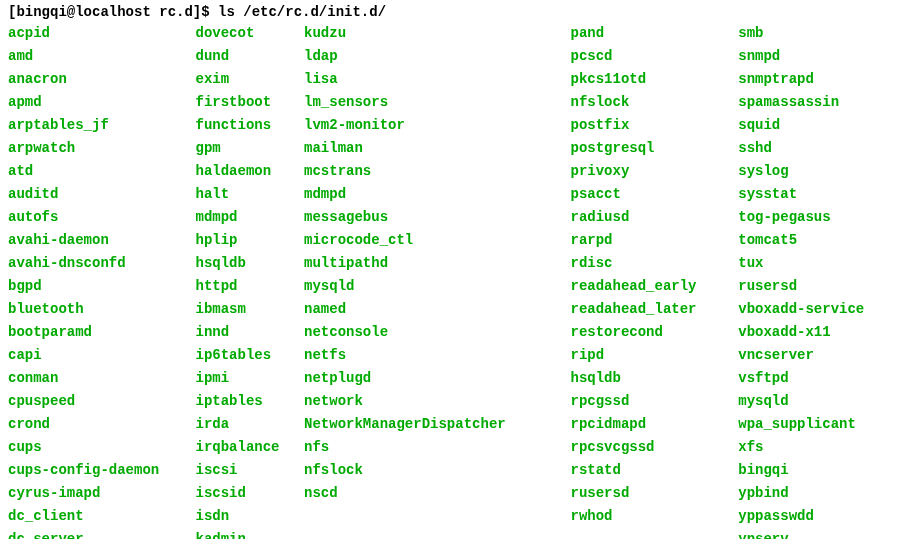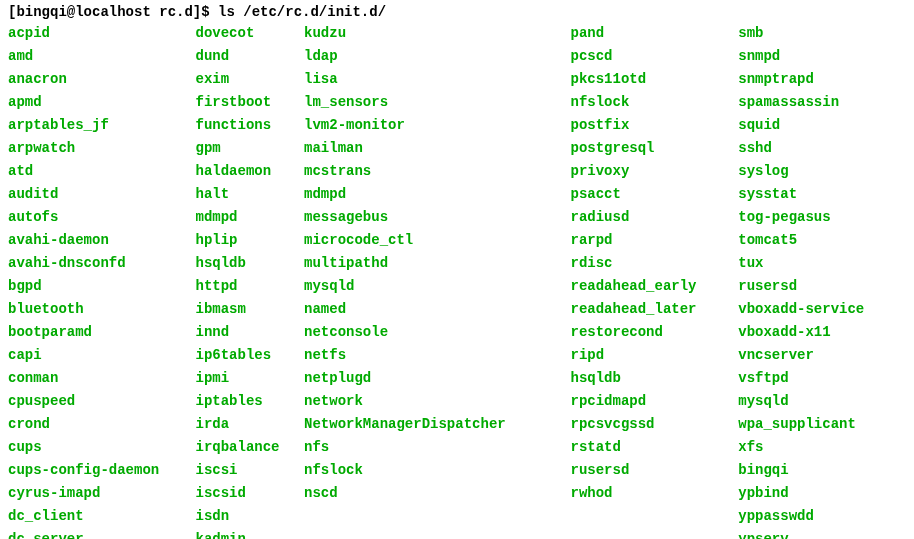--- a/index.html
+++ b/index.html
@@ -128,20 +128,21 @@
       <div class="entry">privoxy</div>
       <div class="entry">psacct</div>
       <div class="entry">radiusd</div>
       <div class="entry">rarpd</div>
       <div class="entry">rdisc</div>
       <div class="entry">readahead_early</div>
       <div class="entry">readahead_later</div>
       <div class="entry">restorecond</div>
       <div class="entry">ripd</div>
       <div class="entry">hsqldb</div>
+      <div class="entry">rpcgssd</div>
       <div class="entry">rpcidmapd</div>
       <div class="entry">rpcsvcgssd</div>
       <div class="entry">rstatd</div>
       <div class="entry">rusersd</div>
       <div class="entry">rwhod</div>
     </div>
   <div class="col col5" id="c4">
       <div class="entry">smb</div>
       <div class="entry">snmpd</div>
       <div class="entry">snmptrapd</div>

